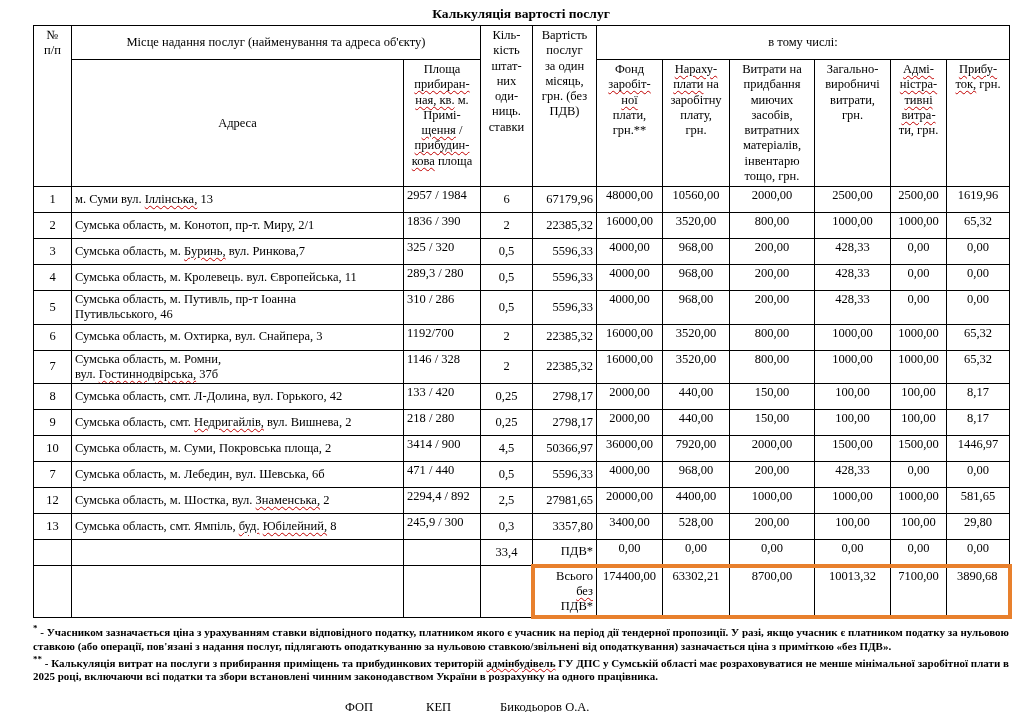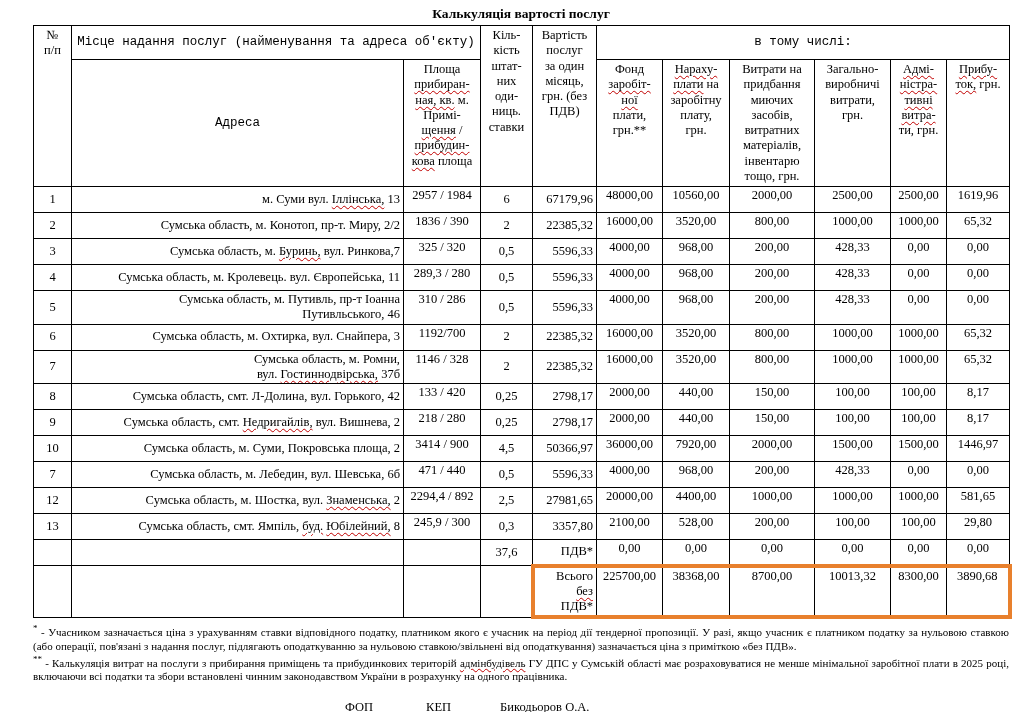--- a/index.html
+++ b/index.html
@@ -18,42 +18,42 @@
     border-collapse:collapse;table-layout:fixed;
     width:976px;margin:3px 0 0 33px;
     font-size:12.5px;line-height:1.22;
   }
   .calc th,.calc td{
     border:1px solid #000;padding:1px 3px;overflow:hidden;
   }
   .calc th{font-weight:normal;text-align:center;vertical-align:top;padding-top:2px;}
   .calc thead tr.hr1{height:34px;}
   .calc thead tr.hr2 th{height:127px;}
-  th.h-mid{vertical-align:middle;font-family:Liberation Mono, monospace;}
+  th.h-mid{vertical-align:middle;}
   .calc td{height:26px;}
   .c-num{text-align:center;vertical-align:middle;}
-  .c-addr{text-align:right;vertical-align:middle;padding-left:5px;}
-  .c-area{text-align:center;vertical-align:top;padding-top:1px;}
+  .c-addr{text-align:left;vertical-align:middle;padding-left:5px;}
+  .c-area{text-align:left;vertical-align:top;padding-top:1px;}
   .c-qty{text-align:center;vertical-align:middle;}
   .c-cost{text-align:right;vertical-align:middle;}
   .c-money{text-align:center;vertical-align:top;padding-top:2px;}
   tr.total-row td{height:42px;margin-top:19px;}
   .hl{border-top:4px solid var(--hl)!important;border-bottom:4px solid var(--hl)!important;}
   .hl-left{border-left:4px solid var(--hl)!important;}
   .hl-right{border-right:4px solid var(--hl)!important;}
   .sp{
     text-decoration-line:underline;
     text-decoration-style:wavy;
     text-decoration-color:var(--sp);
     text-decoration-thickness:1px;
     text-underline-offset:2px;
   }
   .notes{
     width:976px;margin:4px 0 16px 33px;
-    font-size:11px;font-weight:normal;text-align:justify;line-height:1.3;
+    font-size:11px;font-weight:bold;text-align:justify;line-height:1.3;
   }
   .notes p{margin:0;}
   .notes sup{font-size:9px;}
   .signature{
     margin:5px 0 0 345px;font-size:12.5px;white-space:nowrap;
   }
   .sig-kep{margin-left:53px;}
   .sig-name{margin-left:49px;}
 </style>
 </head>
@@ -105,21 +105,21 @@
           <td class="c-cost">67179,96</td>
           <td class="c-money">48000,00</td>
           <td class="c-money">10560,00</td>
           <td class="c-money">2000,00</td>
           <td class="c-money">2500,00</td>
           <td class="c-money">2500,00</td>
           <td class="c-money">1619,96</td>
         </tr>
         <tr>
           <td class="c-num">2</td>
-          <td class="c-addr">Сумська область, м. Конотоп, пр-т. Миру, 2/2</td>
+          <td class="c-addr">Сумська область, м. Конотоп, пр-т. Миру, 2/1</td>
           <td class="c-area">1836 / 390</td>
           <td class="c-qty">2</td>
           <td class="c-cost">22385,32</td>
           <td class="c-money">16000,00</td>
           <td class="c-money">3520,00</td>
           <td class="c-money">800,00</td>
           <td class="c-money">1000,00</td>
           <td class="c-money">1000,00</td>
           <td class="c-money">65,32</td>
         </tr>
@@ -252,51 +252,51 @@
           <td class="c-money">1000,00</td>
           <td class="c-money">1000,00</td>
           <td class="c-money">581,65</td>
         </tr>
         <tr>
           <td class="c-num">13</td>
           <td class="c-addr">Сумська область,  смт. Ямпіль, <span class="sp">буд.</span> <span class="sp">Юбілейний,</span> 8</td>
           <td class="c-area">245,9 / 300</td>
           <td class="c-qty">0,3</td>
           <td class="c-cost">3357,80</td>
-          <td class="c-money">2100,00</td>
+          <td class="c-money">3400,00</td>
           <td class="c-money">528,00</td>
           <td class="c-money">200,00</td>
           <td class="c-money">100,00</td>
           <td class="c-money">100,00</td>
           <td class="c-money">29,80</td>
         </tr>
         <tr>
           <td class="c-num"></td>
           <td class="c-addr"></td>
           <td class="c-area"></td>
-          <td class="c-qty">37,6</td>
+          <td class="c-qty">33,4</td>
           <td class="c-cost">ПДВ*</td>
           <td class="c-money">0,00</td>
           <td class="c-money">0,00</td>
           <td class="c-money">0,00</td>
           <td class="c-money">0,00</td>
           <td class="c-money">0,00</td>
           <td class="c-money">0,00</td>
         </tr>
         <tr class="total-row">
           <td class="c-num"></td>
           <td class="c-addr"></td>
           <td class="c-area"></td>
           <td class="c-qty"></td>
           <td class="c-cost hl hl-left">Всього<br><span class="sp">без</span><br>ПДВ*</td>
-          <td class="c-money hl">225700,00</td>
-          <td class="c-money hl">38368,00</td>
+          <td class="c-money hl">174400,00</td>
+          <td class="c-money hl">63302,21</td>
           <td class="c-money hl">8700,00</td>
           <td class="c-money hl">10013,32</td>
-          <td class="c-money hl">8300,00</td>
+          <td class="c-money hl">7100,00</td>
           <td class="c-money hl hl-right">3890,68</td>
         </tr>
       </tbody>
   </table>
 
   <div class="notes">
     <p><sup>*</sup><span> - Учасником зазначається ціна з урахуванням ставки відповідного податку, платником якого є учасник на період дії тендерної пропозиції. У разі, якщо учасник є платником податку за нульовою ставкою (або операції, пов'язані з надання послуг, підлягають оподаткуванню за нульовою ставкою/звільнені від оподаткування) зазначається ціна з приміткою «без ПДВ».</span></p>
     <p><sup>**</sup><span> - Калькуляція витрат на послуги з прибирання приміщень та прибудинкових територій <span class="sp">адмінбудівель</span> ГУ ДПС у Сумській області має розраховуватися не менше мінімальної заробітної плати в 2025 році, включаючи всі податки та збори встановлені чинним законодавством України в розрахунку на одного працівника.</span></p>
   </div>
 

